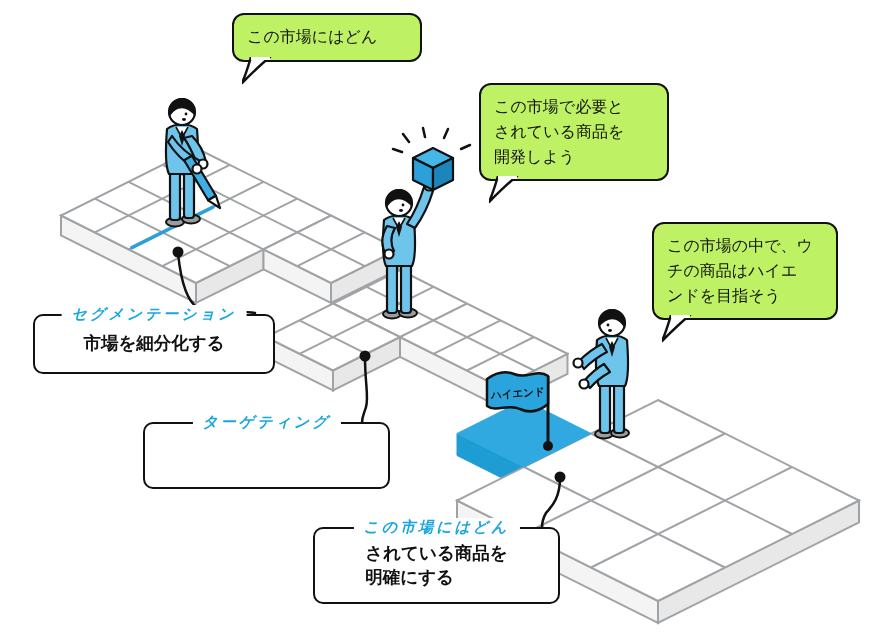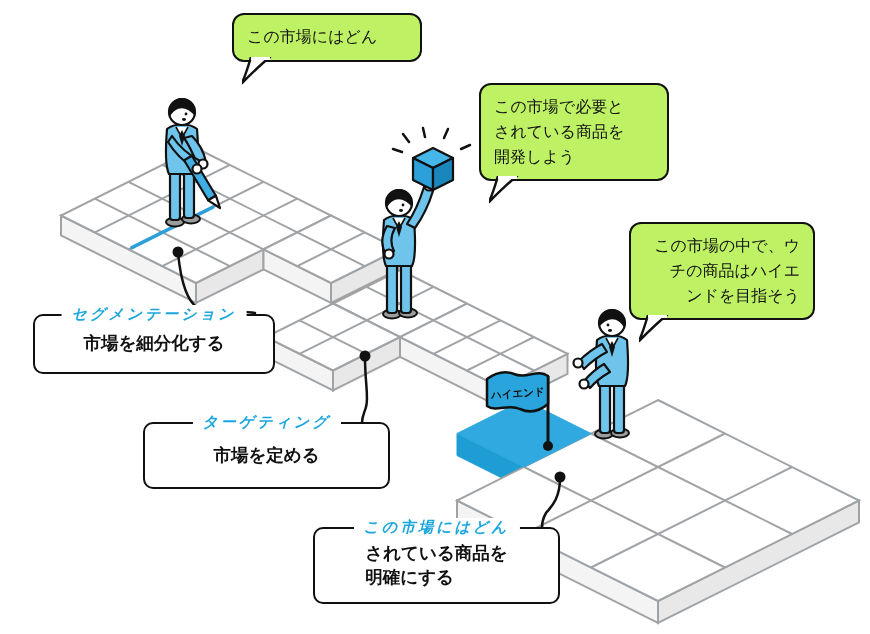--- a/index.html
+++ b/index.html
@@ -183,38 +183,37 @@
 <div class="bubble" style="left:479px;top:83px;width:160px;">
   <div>この市場で必要と</div>
   <div>されている商品を</div>
   <div>開発しよう</div>
   <svg class="tail" viewBox="0 0 32 28">
     <path d="M9,0 C6,10 4,17 0,26 C9,17 18,8 28,0 Z" fill="#fff" stroke="#111" stroke-width="2.5" stroke-linejoin="round"></path>
     <rect x="9" y="-3" width="19" height="6" fill="#fff"></rect>
   </svg>
 </div>
 
-<div class="bubble" style="left:629px;top:222px;width:156px;text-align:right;">
+<div class="bubble" style="left:652px;top:222px;width:156px;">
   <div>この市場の中で、ウ</div>
   <div>チの商品はハイエ</div>
   <div>ンドを目指そう</div>
   <svg class="tail" viewBox="0 0 32 28">
     <path d="M9,0 C6,10 4,17 0,26 C9,17 18,8 28,0 Z" fill="#fff" stroke="#111" stroke-width="2.5" stroke-linejoin="round"></path>
     <rect x="9" y="-3" width="19" height="6" fill="#fff"></rect>
   </svg>
 </div>
 
 <div class="lblbox" style="left:33px;top:314px;width:238px;height:56px;font-family:Liberation Serif, serif;">
   <span class="ttl">セグメンテーション</span>
   <div class="dsc">市場を細分化する</div>
 </div>
 
 <div class="lblbox" style="left:143px;top:422px;width:243px;height:63px;">
   <span class="ttl">ターゲティング</span>
-  <div class="dsc">市場を定める</div>
 </div>
 
 <div class="lblbox" style="left:313px;top:527px;width:243px;height:73px;">
   <span class="ttl">この市場にはどん</span>
   <div class="dsc">
     <div>されている商品を</div>
     <div>明確にする</div>
   </div>
 </div>
 

